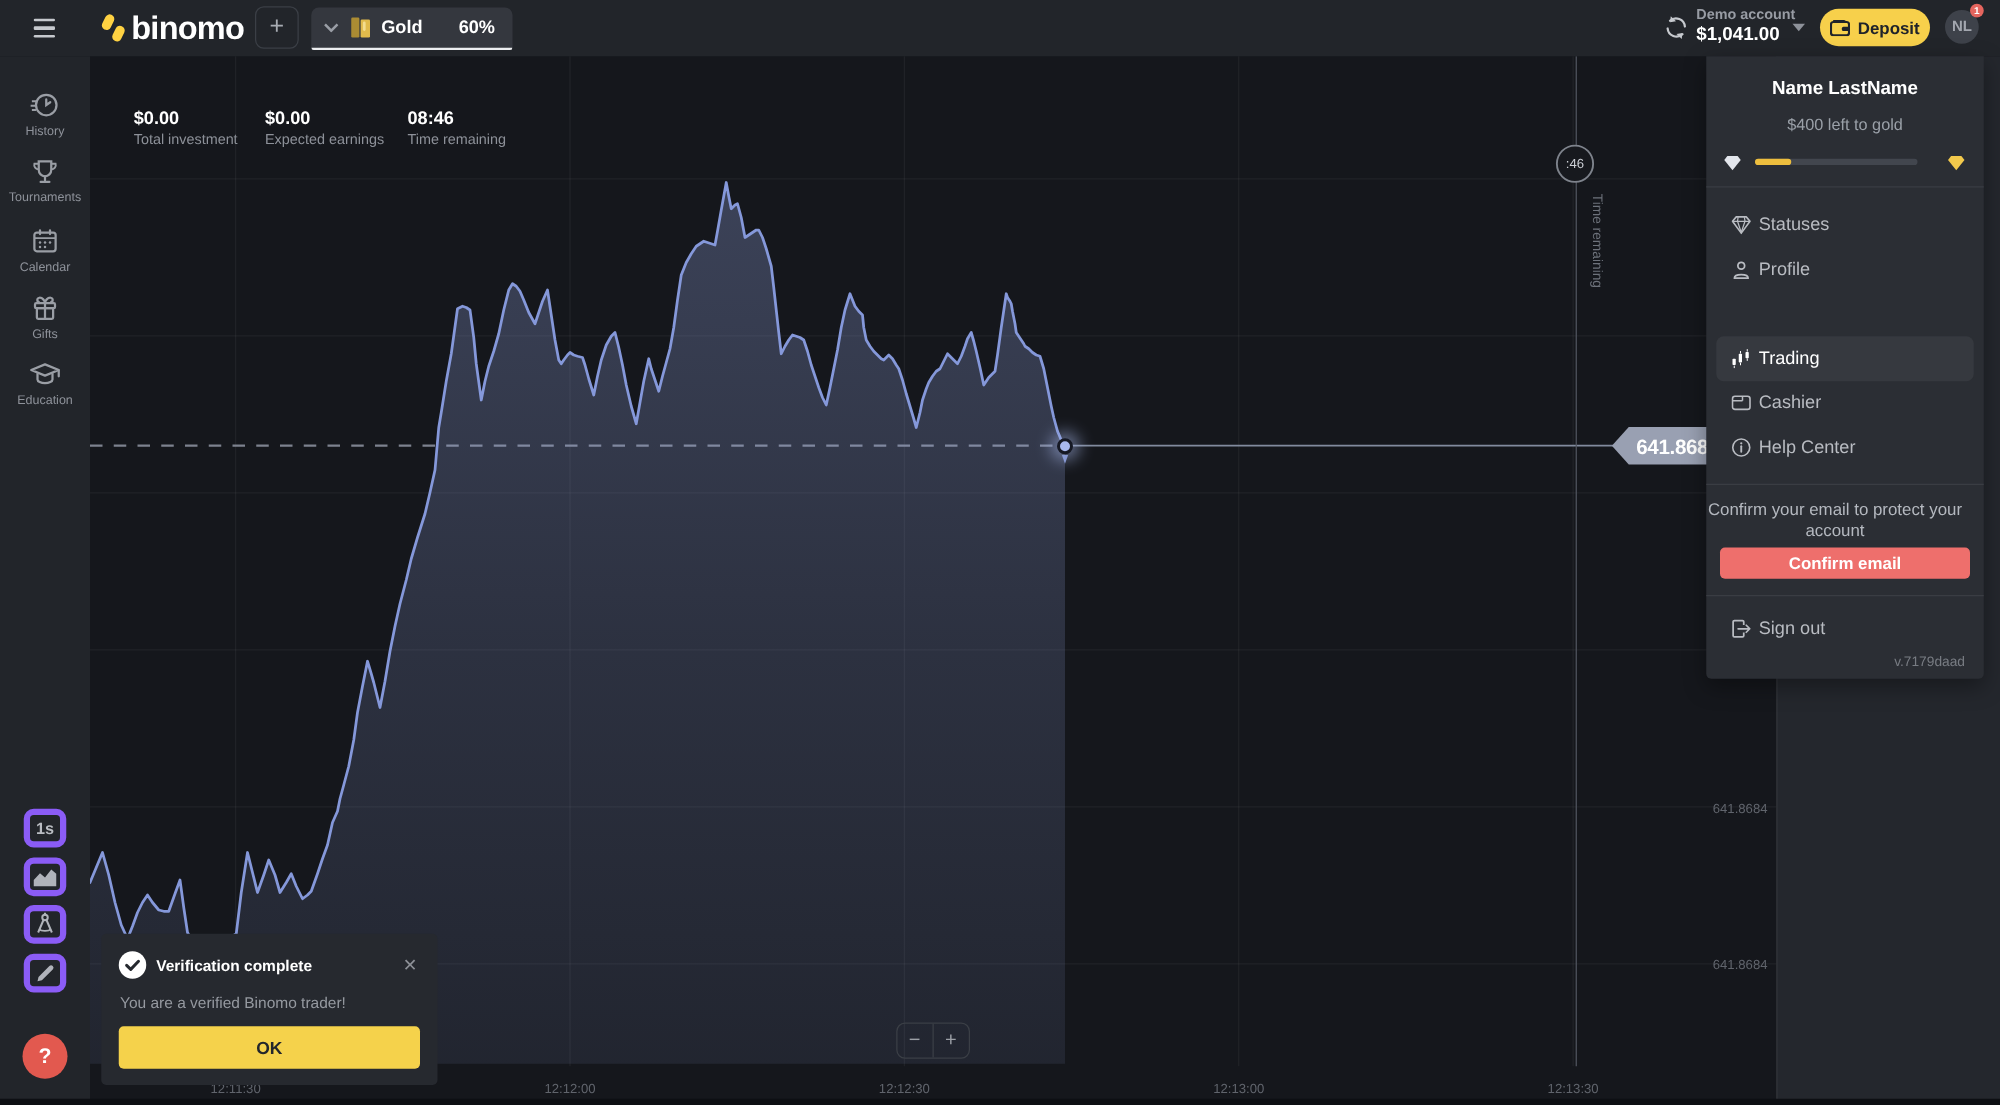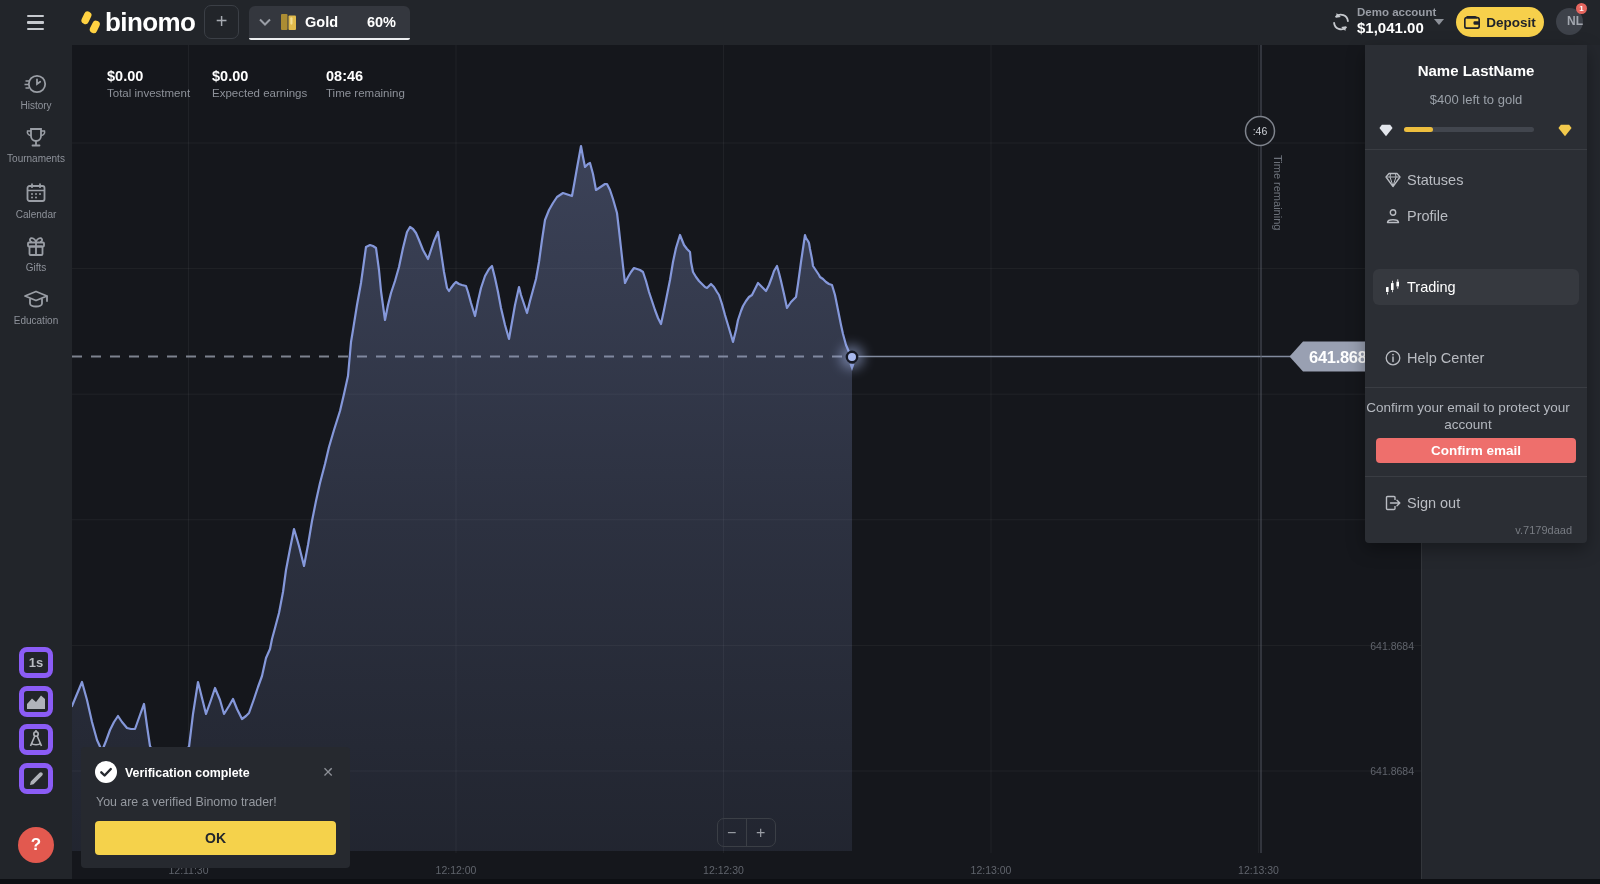--- a/index.html
+++ b/index.html
@@ -17,32 +17,32 @@
   #assetpill { position:absolute; left:249px; top:6px; width:161px; height:34px; background:#34373e; border-radius:6px 6px 2px 2px; border-bottom:2.5px solid #eceef0; display:flex; align-items:center; }
   #assetpill .gold { color:#fff; font-size:14.5px; font-weight:bold; margin-left:8px; }
   #assetpill .pct { color:#fff; font-size:14.5px; font-weight:bold; position:absolute; right:14px; }
   
   #demo { position:absolute; left:1357px; top:6px; }
   #demo .l1 { color:#989ca4; font-size:11.5px; font-weight:bold; }
   #demo .l2 { color:#fff; font-size:15px; font-weight:bold; margin-top:1px; }
   #ddarrow { position:absolute; left:1434px; top:19px; width:0; height:0; border-left:5.5px solid transparent; border-right:5.5px solid transparent; border-top:6px solid #8d9199; }
   #deposit { position:absolute; left:1456px; top:7px; width:88px; height:30px; background:#f7d04b; border-radius:16px; display:flex; align-items:center; justify-content:center; }
   #deposit span { color:#20232a; font-size:13.5px; font-weight:bold; margin-left:6px; }
-  #avatar { position:absolute; left:1556px; top:8px; width:27px; height:27px; border-radius:50%; background:#3e424a; color:#a3a7af; font-size:12px; font-weight:bold; text-align:right; line-height:27px; }
+  #avatar { position:absolute; left:1556px; top:8px; width:27px; height:27px; border-radius:50%; background:#3e424a; color:#a3a7af; font-size:12px; font-weight:bold; text-align:center; line-height:27px; }
   #badge { position:absolute; left:1576px; top:3px; width:11px; height:11px; border-radius:50%; background:#e5655e; color:#fff; font-size:8px; font-weight:bold; text-align:center; line-height:11px; }
 
   
   #sidebar { position:absolute; left:0; top:45px; width:72px; height:839px; background:#22252a; z-index:20; }
   .navitem { position:absolute; width:72px; text-align:center; color:#8e929a; font-size:10px; }
   .navitem svg { display:block; margin:0 auto 4px; }
   .toolbtn { position:absolute; left:19px; width:34px; height:31px; border:5px solid #8b5cf6; border-radius:8px; display:flex; align-items:center; justify-content:center; color:#b9bcc2; }
   #helpq { position:absolute; left:18px; top:782px; width:36px; height:36px; border-radius:50%; background:#e2594f; color:#fff; font-size:17px; font-weight:bold; text-align:center; line-height:36px; }
 
   
-  .info { position:absolute; z-index:5; }
+  .info { position:absolute; z-index:5;margin-top:19px; }
   .info .v { color:#fff; font-size:14.5px; font-weight:bold; }
   .info .k { color:#8d9199; font-size:11.5px; margin-top:3px; }
 
   
   #zoomctl { position:absolute; left:717px; top:818px; width:59px; height:29px; border:1px solid #3b3f46; border-radius:7px; display:flex; z-index:5; }
   #zoomctl div { width:50%; color:#9b9fa6; font-size:16px; text-align:center; line-height:27px; font-weight:300; }
   #zoomctl div:first-child { border-right:1px solid #3b3f46; }
 
   
   #toast { position:absolute; left:81px; top:747px; width:269px; height:121px; background:#26292f; border-radius:4px; z-index:25; }
@@ -316,20 +316,27 @@
         <rect x="2" y="13.5" width="0.8" height="2"></rect>
       <rect x="6" y="4" width="2.6" height="7" rx="0.6"></rect>
         <rect x="7" y="1.8" width="0.8" height="2"></rect>
         <rect x="7" y="11.2" width="0.8" height="2"></rect>
       <rect x="11.4" y="2.5" width="2.6" height="5" rx="0.6"></rect>
         <rect x="12.4" y="0.3" width="0.8" height="2"></rect>
         <rect x="12.4" y="7.7" width="0.8" height="2"></rect>
     </svg>
     <span>Trading</span>
     </div>
+  <div class="mi" id="mi-cashier" style="top:259px">
+    <svg width="16" height="15" viewBox="0 0 16 15" fill="none" stroke="#b9bcc2" stroke-width="1.3">
+      <rect x="1" y="3" width="14" height="10.5" rx="2"></rect>
+      <path d="M1 6.5 L9 6.5 M9 6.5 L9 3.2" stroke-width="1.2"></path>
+    </svg>
+    <span>Cashier</span>
+    </div>
   <div class="mi" id="mi-help" style="top:295px">
     <svg width="16" height="16" viewBox="0 0 16 16" fill="none" stroke="#b9bcc2" stroke-width="1.3">
       <circle cx="8" cy="8" r="6.8"></circle>
       <path d="M8 7 L8 11.4" stroke-width="1.5" stroke-linecap="round"></path>
       <circle cx="8" cy="4.6" r="0.9" fill="#b9bcc2" stroke="none"></circle>
     </svg>
     <span>Help Center</span>
     </div>
   <div class="divider" style="top:342px"></div>
   <div class="conf">Confirm your email to protect your<br>account</div>

